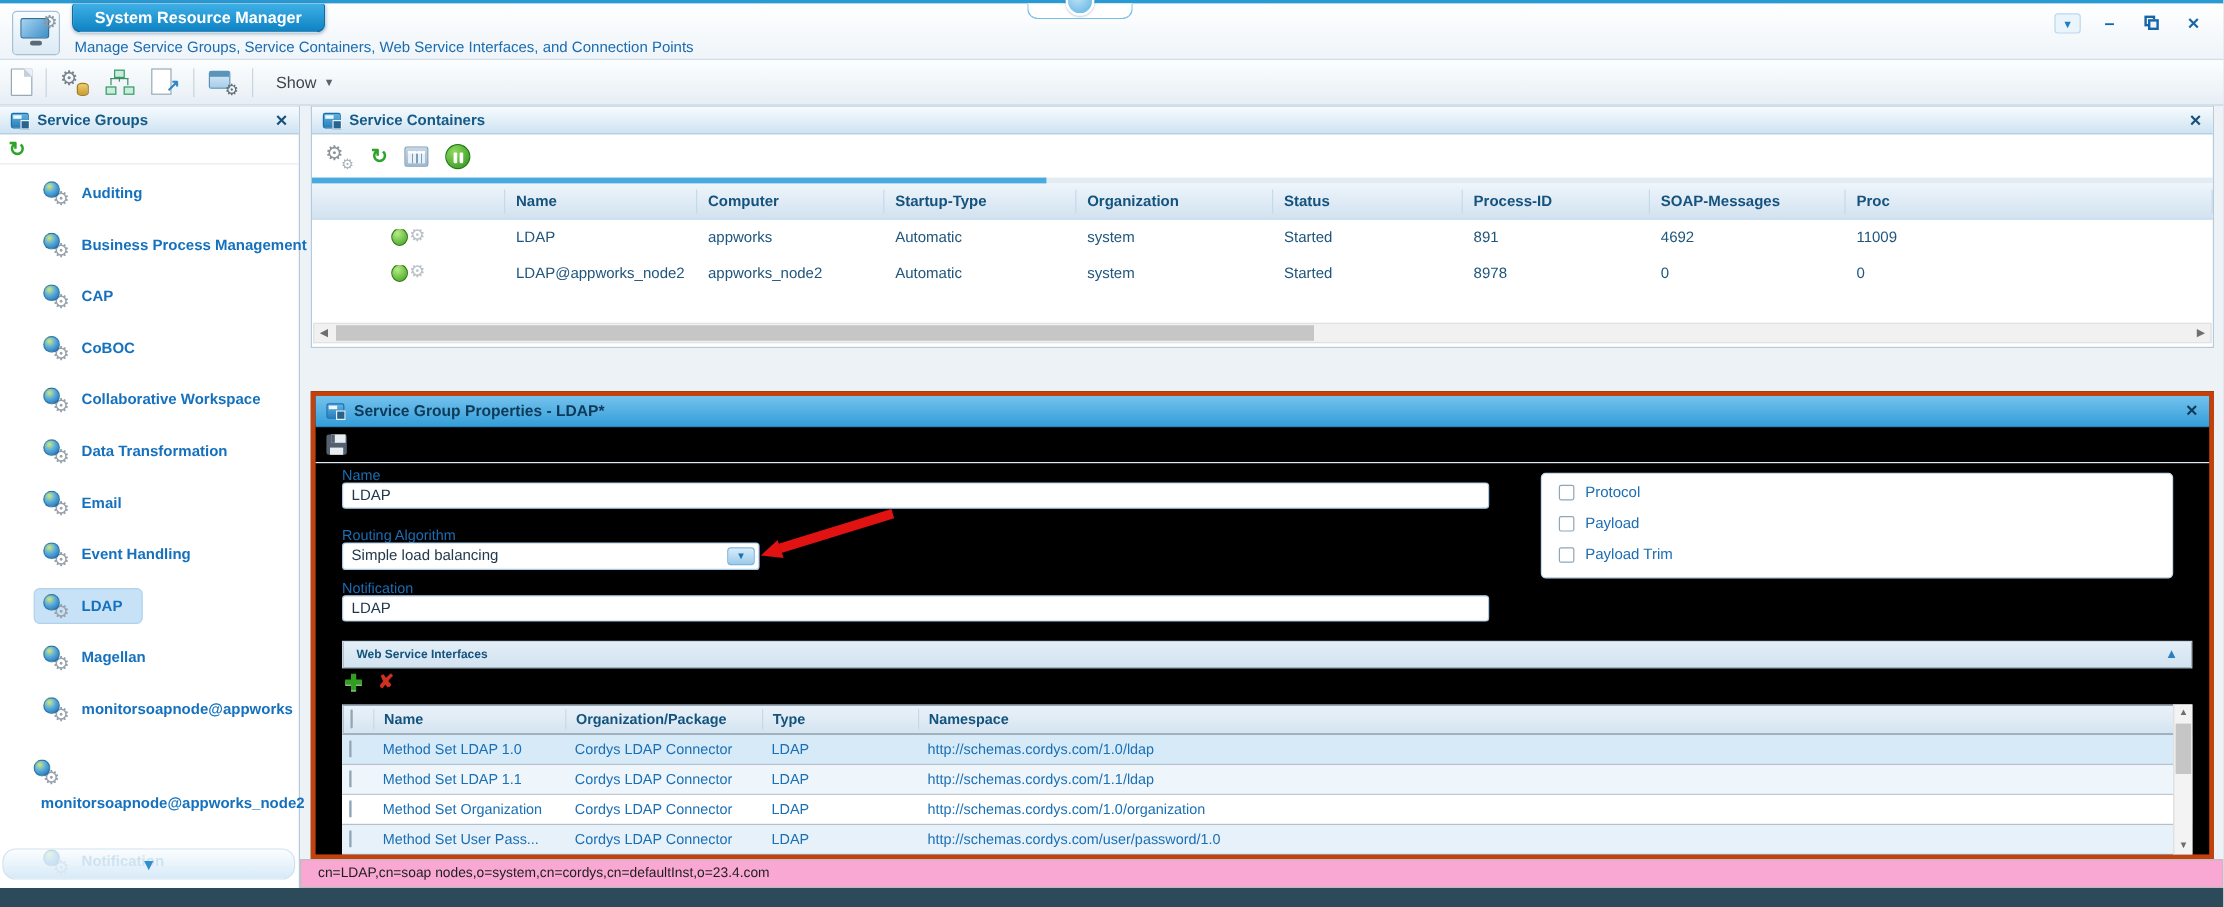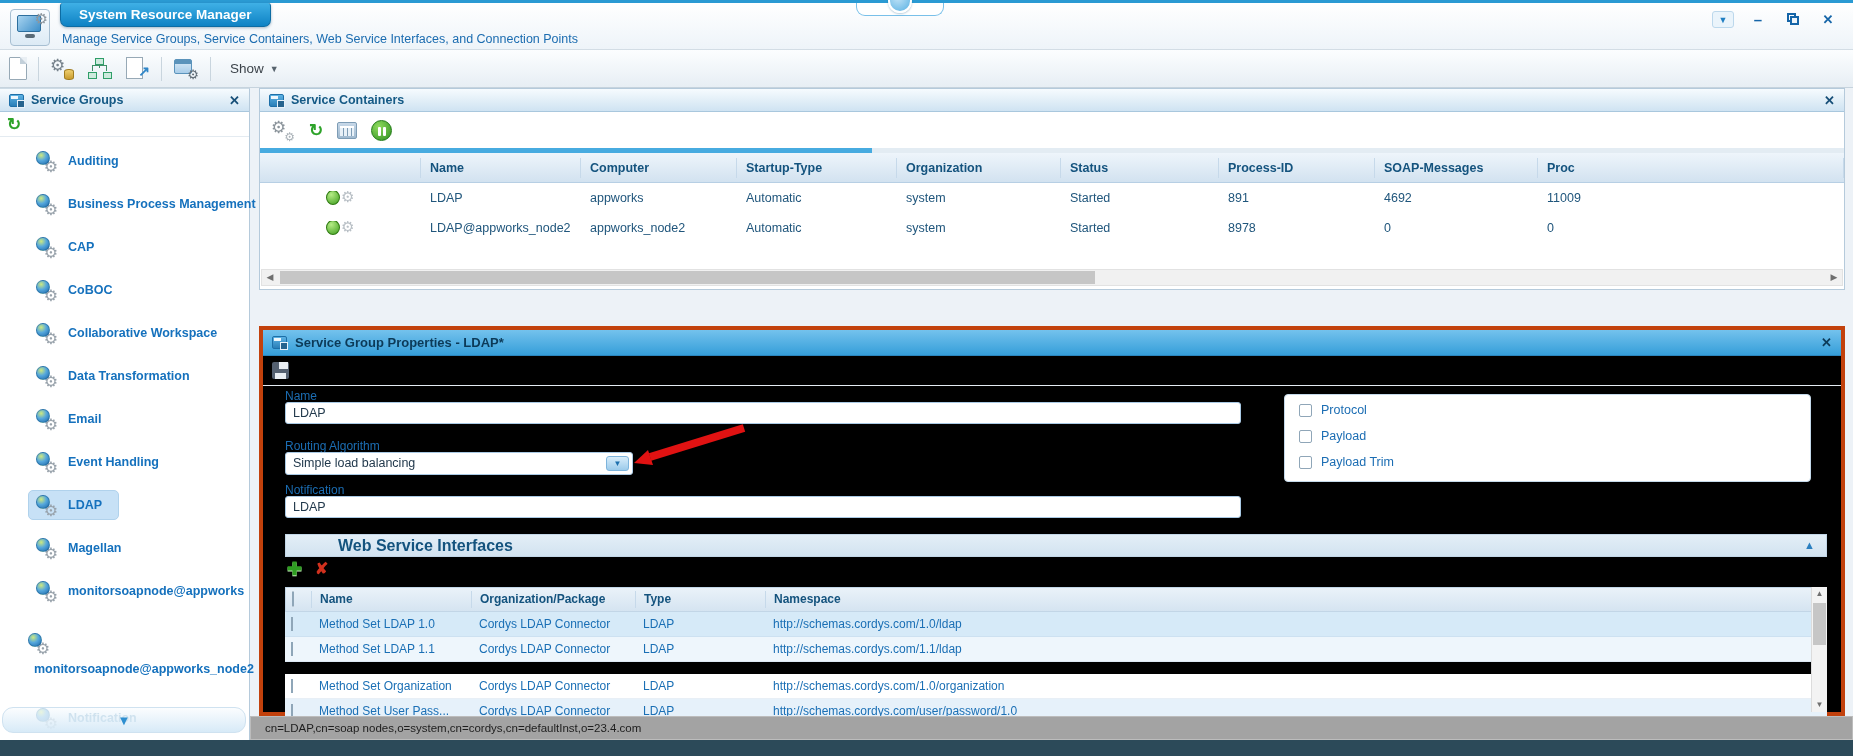--- a/index.html
+++ b/index.html
@@ -156,42 +156,42 @@
   .cb-box { position:absolute; left:1021px; top:64px; width:527px; height:88px; border:1px solid #c4d9ea;
     border-radius:4px; background:#fff; }
   .cb-row { position:absolute; left:14px; display:flex; align-items:center; gap:9px; }
   .cb-sq { width:13px; height:13px; background:#fff; border:1px solid #8fa6b8; border-radius:2px; }
   .cb-label { font-size:12.5px; color:#1b6db3; }
   .red-arrow { position:absolute; left:365px; top:92px; width:125px; height:48px;
     filter:drop-shadow(1px 2px 1px rgba(0,0,0,.25)); }
   .wsi-band { position:absolute; left:22px; top:204px; width:1542px; height:23px;
     background:linear-gradient(#e3eef7,#d2e3f0); border:1px solid #c2d6e7; display:flex; align-items:center;
     padding:0 11px; }
-  .wsi-title { font-weight:bold; font-size:16px; color:#14537e; flex:1;margin-left:41px; }
+  .wsi-title { font-weight:bold; font-size:10px; color:#14537e; flex:1; }
   .collapse { color:#2a7fc0; font-size:11px; line-height:1; }
   .wsi-toolbar { position:absolute; left:24px; top:230px; display:flex; gap:13px; align-items:center; }
   .plus { color:#2f9e22; font-size:18px; font-weight:bold; line-height:1; text-shadow:0 1px 0 #bfe6b5; }
   .del { color:#d0301d; font-size:16px; font-weight:bold; line-height:1; }
   .wsi-table { position:absolute; left:22px; top:257px; width:1542px; }
   .w-head { height:25px; display:flex; align-items:center; background:linear-gradient(#eaf2f9,#d5e4f1);
     border:1px solid #c2d6e7; }
   .w-head .wc { font-weight:bold; font-size:12px; color:#14537e; border-right:1px solid #c6d9ea; height:17px; line-height:17px; }
   .wc { padding-left:8px; font-size:12px; overflow:hidden; white-space:nowrap; }
   .w-row { height:25px; display:flex; align-items:center; border-bottom:1px solid rgba(190,210,228,.35); }
   .w-row .wc { color:#1a6fb5; }
   .wc0{width:26px; padding-left:6px;} .wc1{width:160px;} .wc2{width:164px;} .wc3{width:130px;} .wc4{width:1046px;}
   .w-cb { width:12px; height:12px; background:#fff; border:1px solid #8fa6b8; border-radius:2px; }
-  .r0 { background:#d6eaf8; } .r1 { background:#eef6fc; } .r2 { background:#ffffff;margin-top:12px; } .r3 { background:#e6f1fa; }
+  .r0 { background:#d6eaf8; } .r1 { background:#eef6fc; } .r2 { background:#ffffff; } .r3 { background:#e6f1fa; }
   .vscroll { position:absolute; right:0; top:0; width:16px; height:125px; background:#f3f3f3; border-left:1px solid #dcdcdc; }
   .vs-arrow { position:absolute; left:0; width:15px; height:14px; color:#6f6f6f; font-size:8px; text-align:center; line-height:14px; }
   .vs-up { top:0; } .vs-down { bottom:0; }
   .vs-thumb { position:absolute; left:1px; top:16px; width:13px; height:42px; background:#c6c6c6; }
 
   
-  .statusbar { position:absolute; left:250px; top:716px; width:1603px; height:24px; background:#a3a3a3;
+  .statusbar { position:absolute; left:250px; top:716px; width:1603px; height:24px; background:#f9a8d4;
     border:1px solid #bcbcbc; display:flex; align-items:center; padding-left:14px; font-size:11.5px; color:#1d1d1d; }
   .desktop { position:absolute; left:0; top:740px; width:1853px; height:16px; background:#2c4a59; }
 </style>
 </head>
 <body>
 
 <div class="screen">
 
   <div class="top-border"></div>
 

